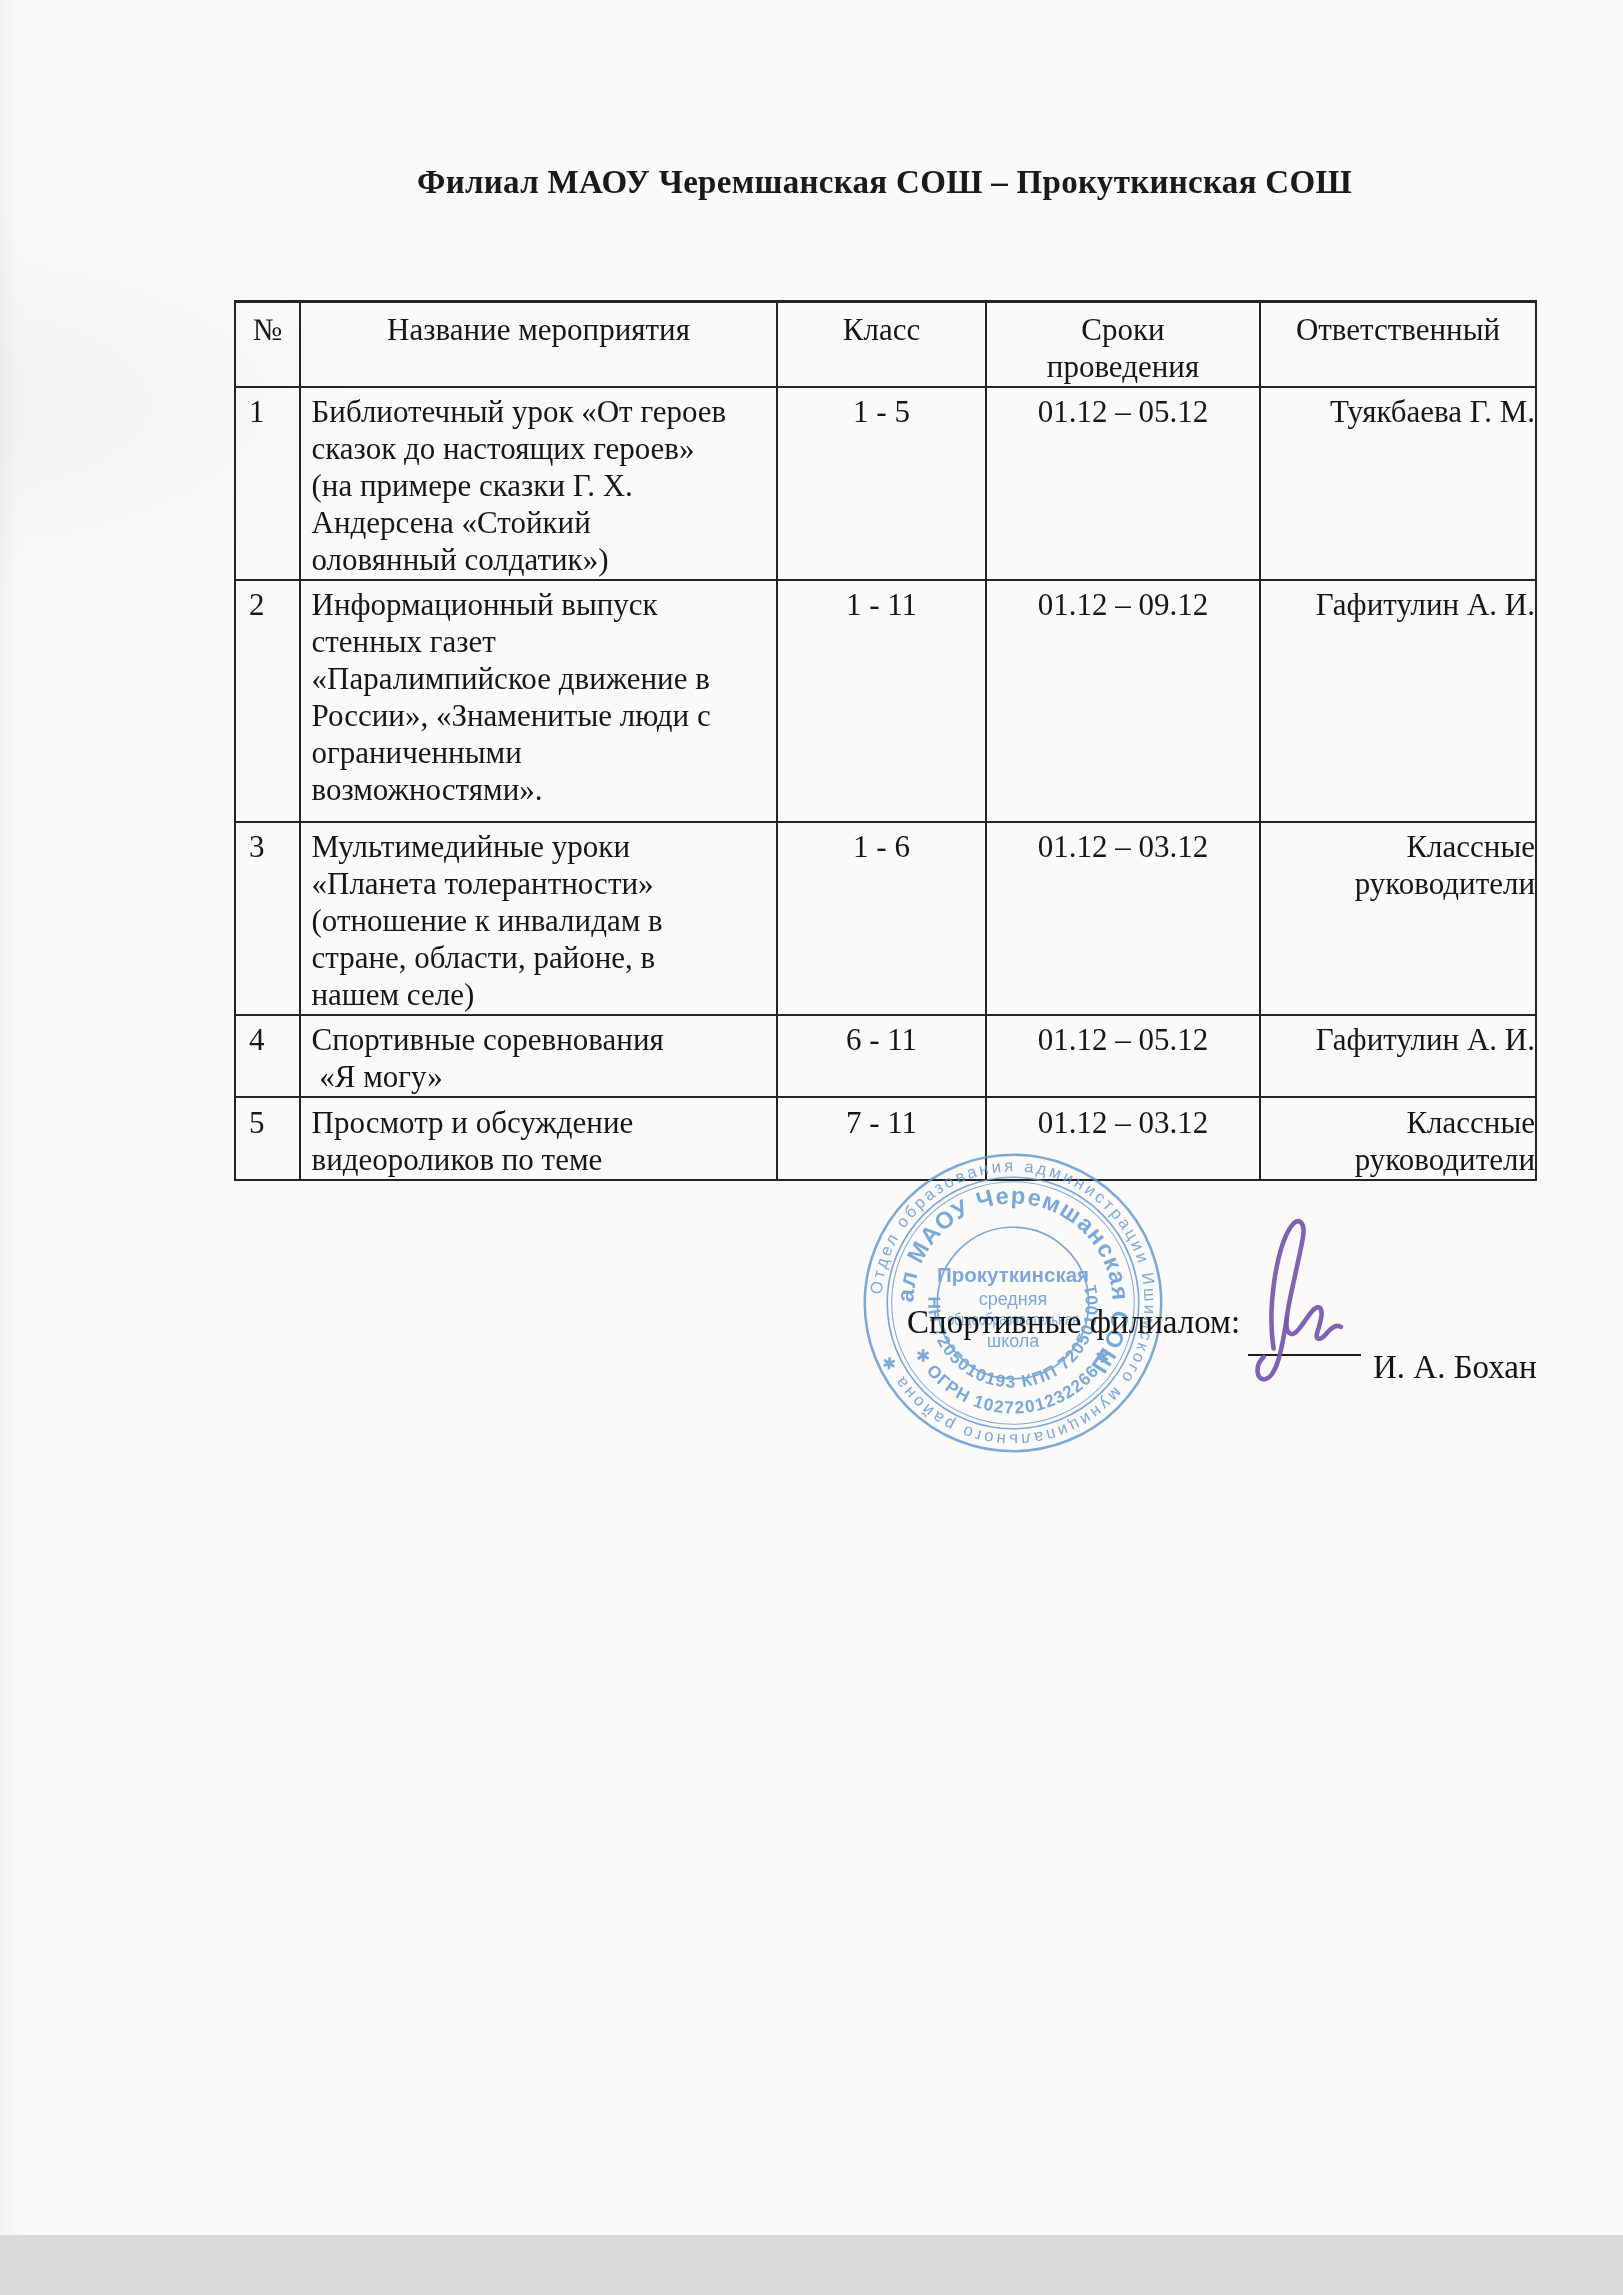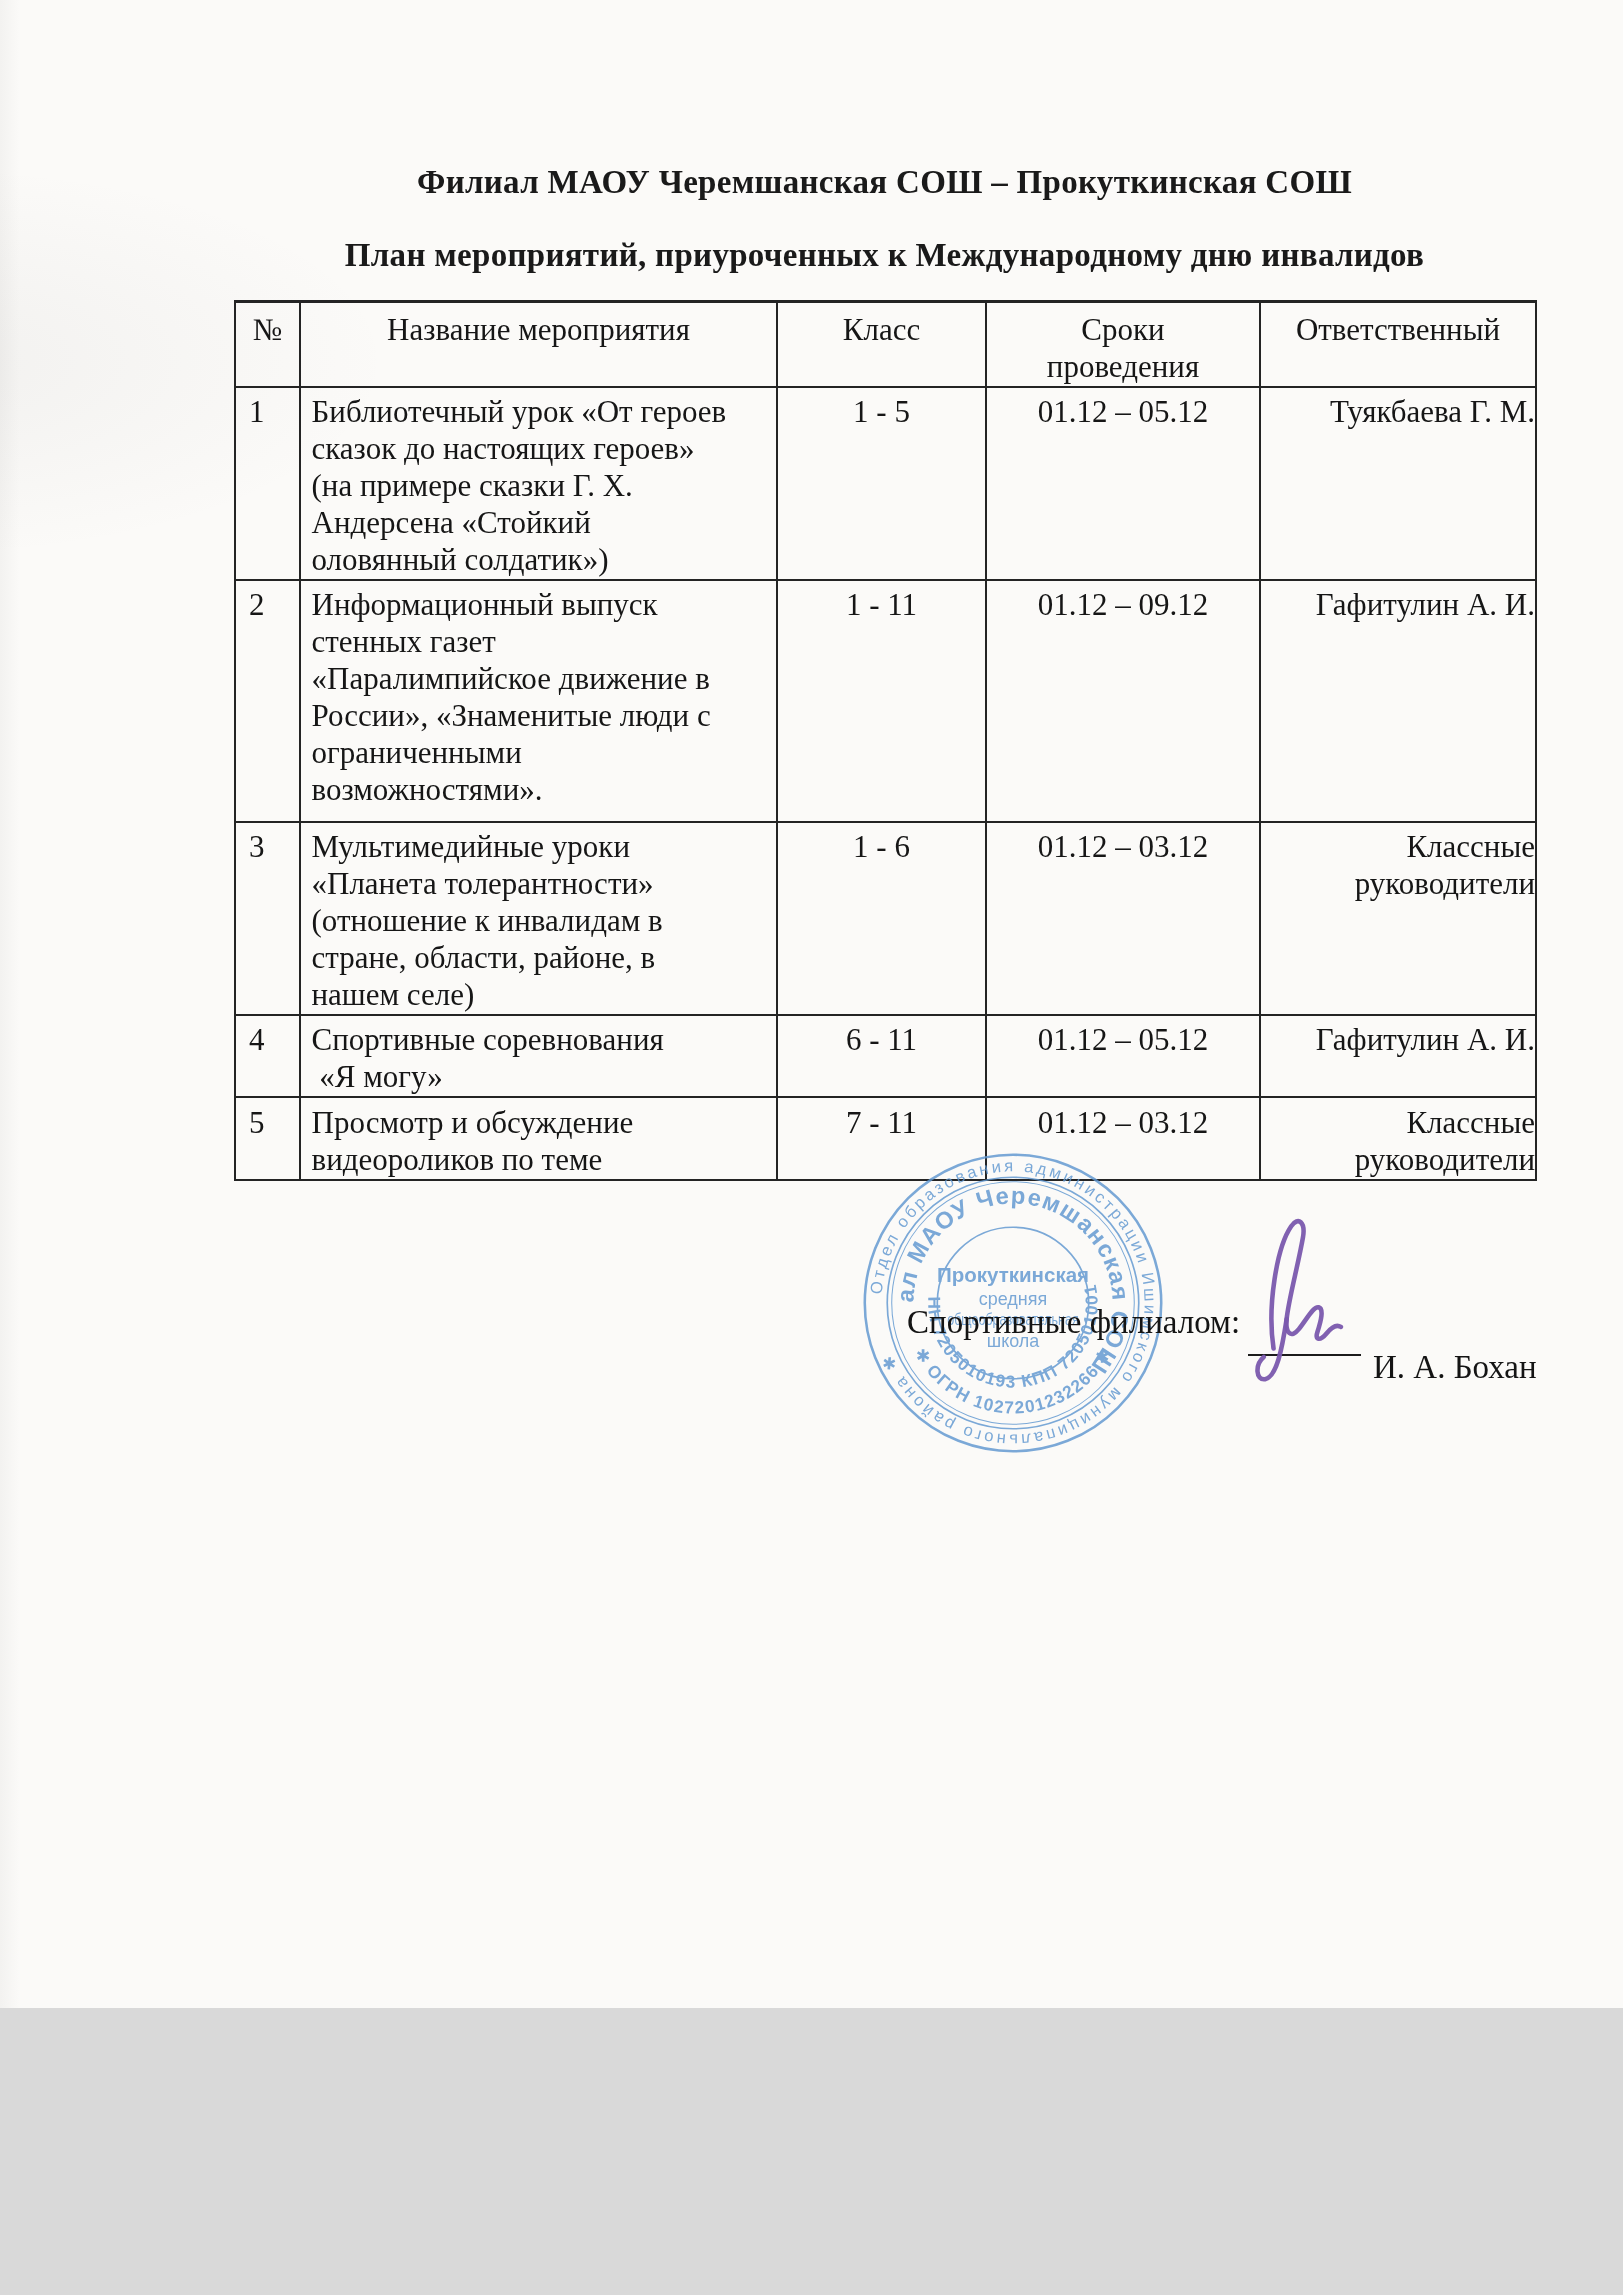--- a/index.html
+++ b/index.html
@@ -1,19 +1,19 @@
 <!DOCTYPE html>
 <html lang="ru" style="--stamp-color: #5f97d0; --signature-ink: #7a58ad;font-size:10.5px"><head>
 <meta charset="utf-8">
 <title>Scanned document</title>
 <style>
   html,body{margin:0;padding:0;background:#d9d9d9;}
   .page{
     position:relative;
-    width:1623px;height:2008px;
+    width:1623px;height:2235px;
     margin:0 auto;
     background:#fbfaf8;
     font-family:"Liberation Serif","DejaVu Serif",serif;
     color:#1a1a1a;
     overflow:hidden;
   }
   
   .page::before{
     content:"";position:absolute;inset:0;pointer-events:none;
     background:
@@ -90,21 +90,20 @@
     color:var(--signature-ink,#7a58ad);
   }
   .sig-scribble path{fill:none;stroke:currentColor;stroke-width:7;stroke-linecap:round;stroke-linejoin:round;opacity:0.95;}
 </style>
 </head>
 <body>
 
 <div class="page">
 
   <div class="title title-1">Филиал МАОУ Черемшанская СОШ – Прокуткинская СОШ</div>
-  <div class="title title-2">План мероприятий, приуроченных к Международному дню инвалидов</div>
 
   <table class="events">
     <colgroup>
       <col class="c-num">
         <col class="c-name">
         <col class="c-grade">
         <col class="c-dates">
         <col class="c-resp">
     </colgroup>
     <thead>

